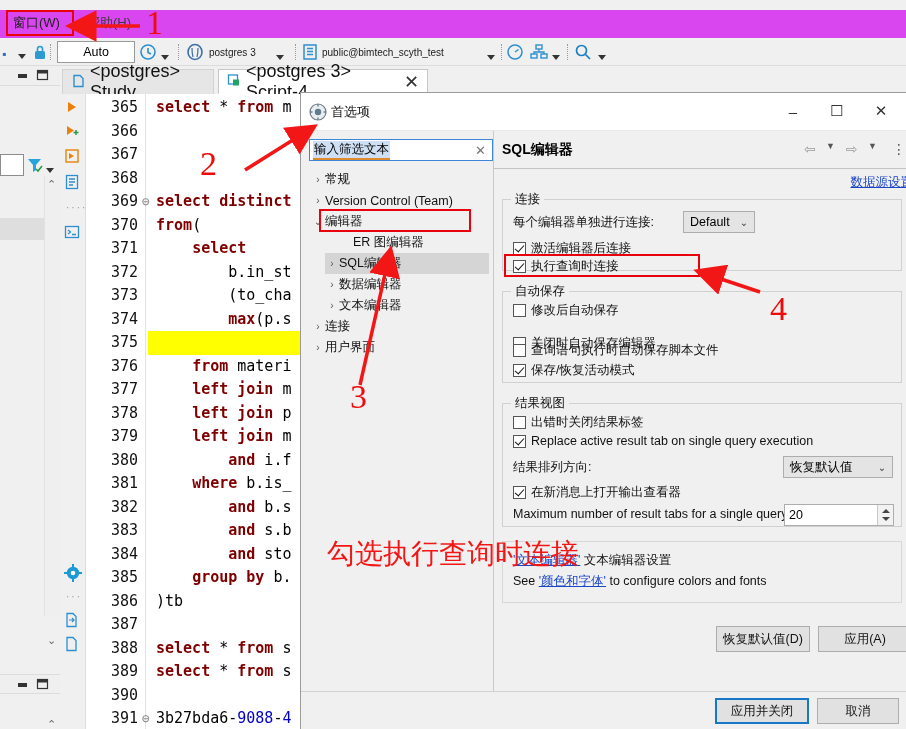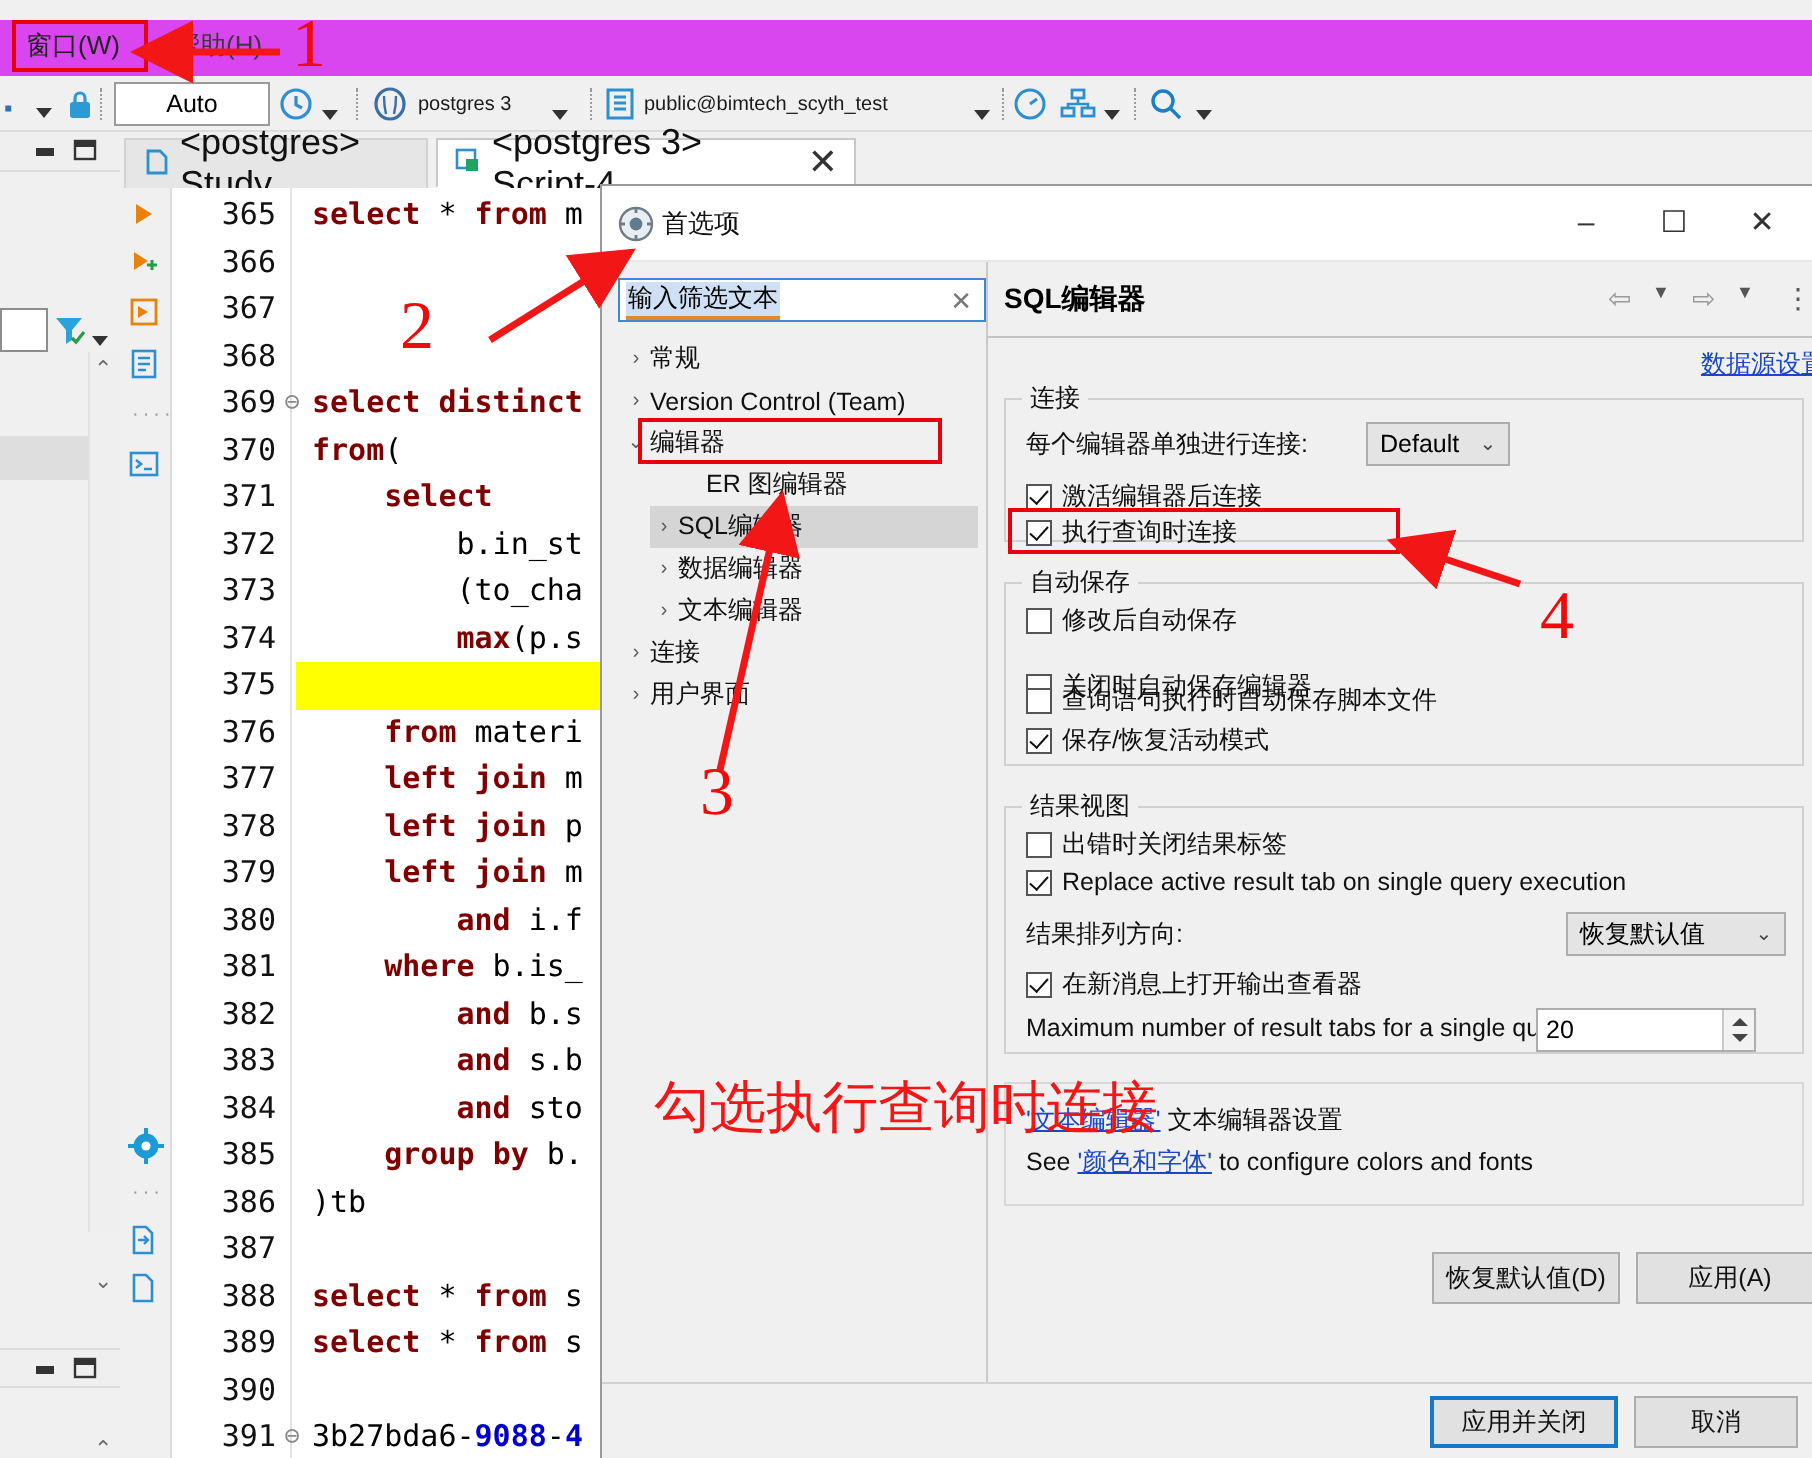--- a/index.html
+++ b/index.html
@@ -63,21 +63,21 @@
   .editor { position:absolute; left:86px; top:94px; width:820px; height:635px; background:#ffffff;
             font-family:"DejaVu Sans Mono","Liberation Mono",monospace; font-size:15px; }
   .gutter { position:absolute; left:0; top:0; width:60px; height:635px; background:#ffffff;
             border-right:1px solid #e3e3e3; }
   .code-line { position:absolute; left:0; height:23.5px; line-height:23.5px; white-space:pre; }
   .ln { position:absolute; width:52px; text-align:right; color:#111; font-size:15px; }
   .fold { position:absolute; left:54px; width:12px; text-align:center; color:#8a8a8a; font-size:13px; line-height:23.5px;}
   .code { position:absolute; left:70px; color:#000; }
   .kw { color:#7f0000; font-weight:bold; }
   .hl-row { position:absolute; left:62px; width:180px; height:23.5px; background:#ffff00; }
-  .uuid-a { color:#0000c8;font-weight:bold; }
+  .uuid-a { color:#0000c8; }
 
   
   .dlg { position:absolute; left:300px; top:92px; width:606px; height:637px;
          background:#f0f0f0; border:1px solid #9a9a9a; box-shadow:0 0 0 0 rgba(0,0,0,0); }
   .dlg-title { position:absolute; left:0; top:0; width:606px; height:38px; background:#fff;
                border-bottom:1px solid #e8e8e8; display:flex; align-items:center; }
   .dlg-title-text { margin-left:30px; font-size:13px; color:#111; }
   .dlg-icon { position:absolute; left:8px; top:10px; width:18px; height:18px; }
   .wbtn { position:absolute; top:0; width:44px; height:36px; display:flex; align-items:center; justify-content:center;
           font-size:15px; color:#333; }
@@ -496,21 +496,21 @@
           <span class="lbl" style="left:10px;top:55px;">结果排列方向:</span>
           <div class="combo" style="left:280px;top:52px;width:110px;">
             <span class="cv">恢复默认值</span>
             <span class="ca">⌄</span>
           </div>
           <div class="cb-row" style="left:10px;top:80px;">
             <span class="cbox checked"></span>
             <span>在新消息上打开输出查看器</span>
           </div>
           <span class="lbl" style="left:10px;top:103px;">Maximum number of result tabs for a single query:</span>
-          <div class="spinner" style="left:265px;top:100px;width:110px;">
+          <div class="spinner" style="left:281px;top:100px;width:110px;">
             <span>20</span>
             <span class="spin-btns">
               <span class="spin-up"></span>
               <span class="spin-dn"></span>
             </span>
           </div>
         </div>
 
         <div class="group" style="left:8px;top:410px;width:400px;height:62px;border-color:#d8d8d8">
           <div class="lbl" style="left:10px;top:10px;">

